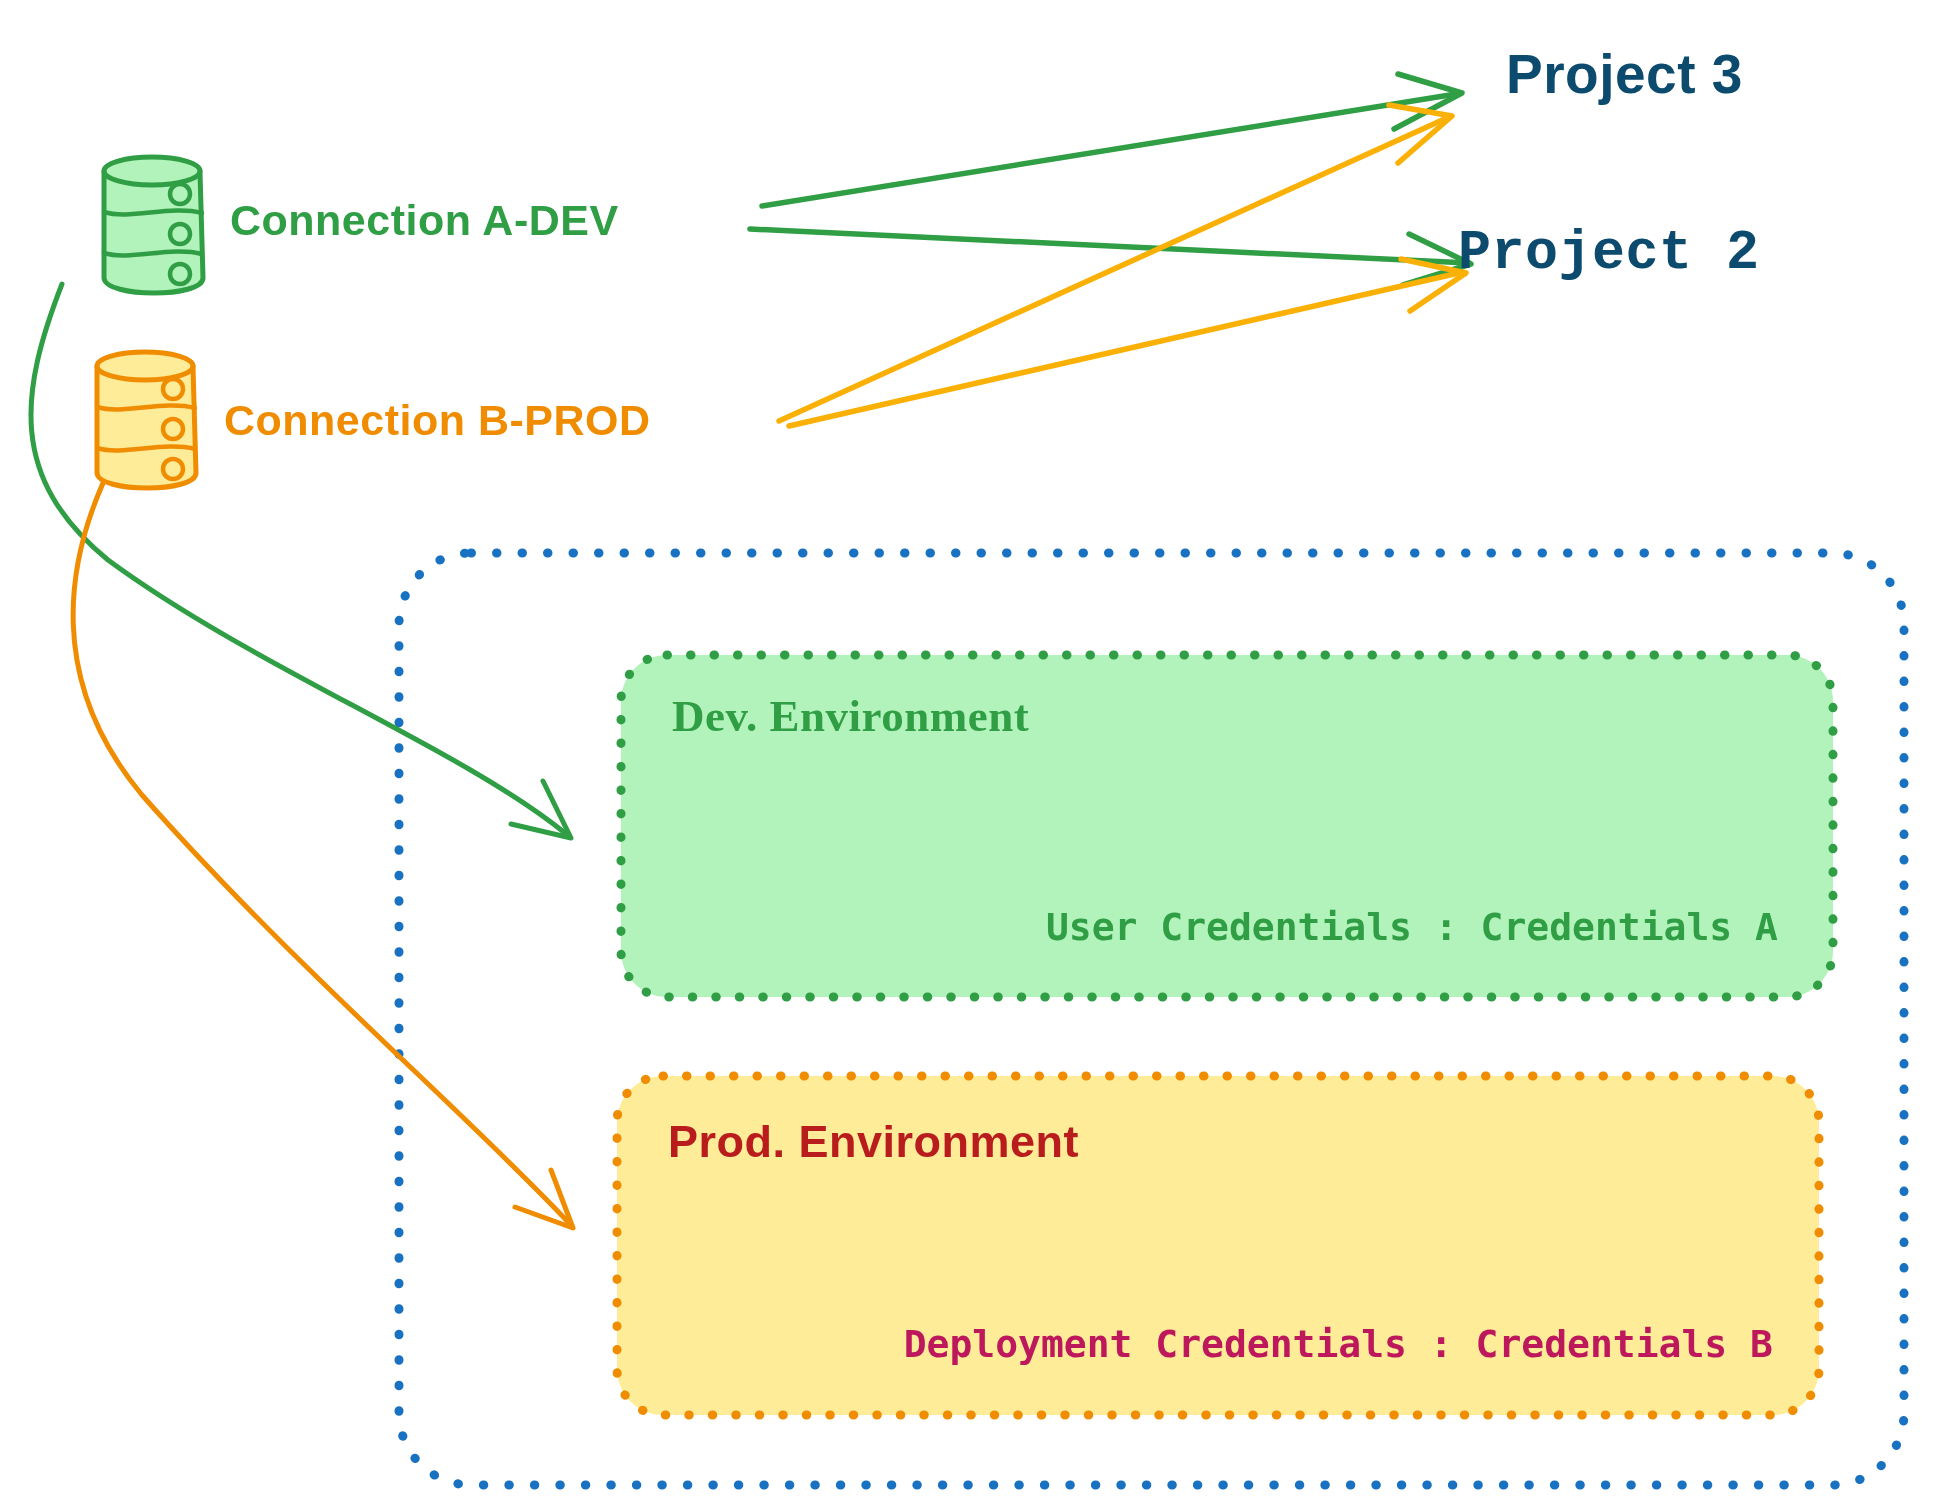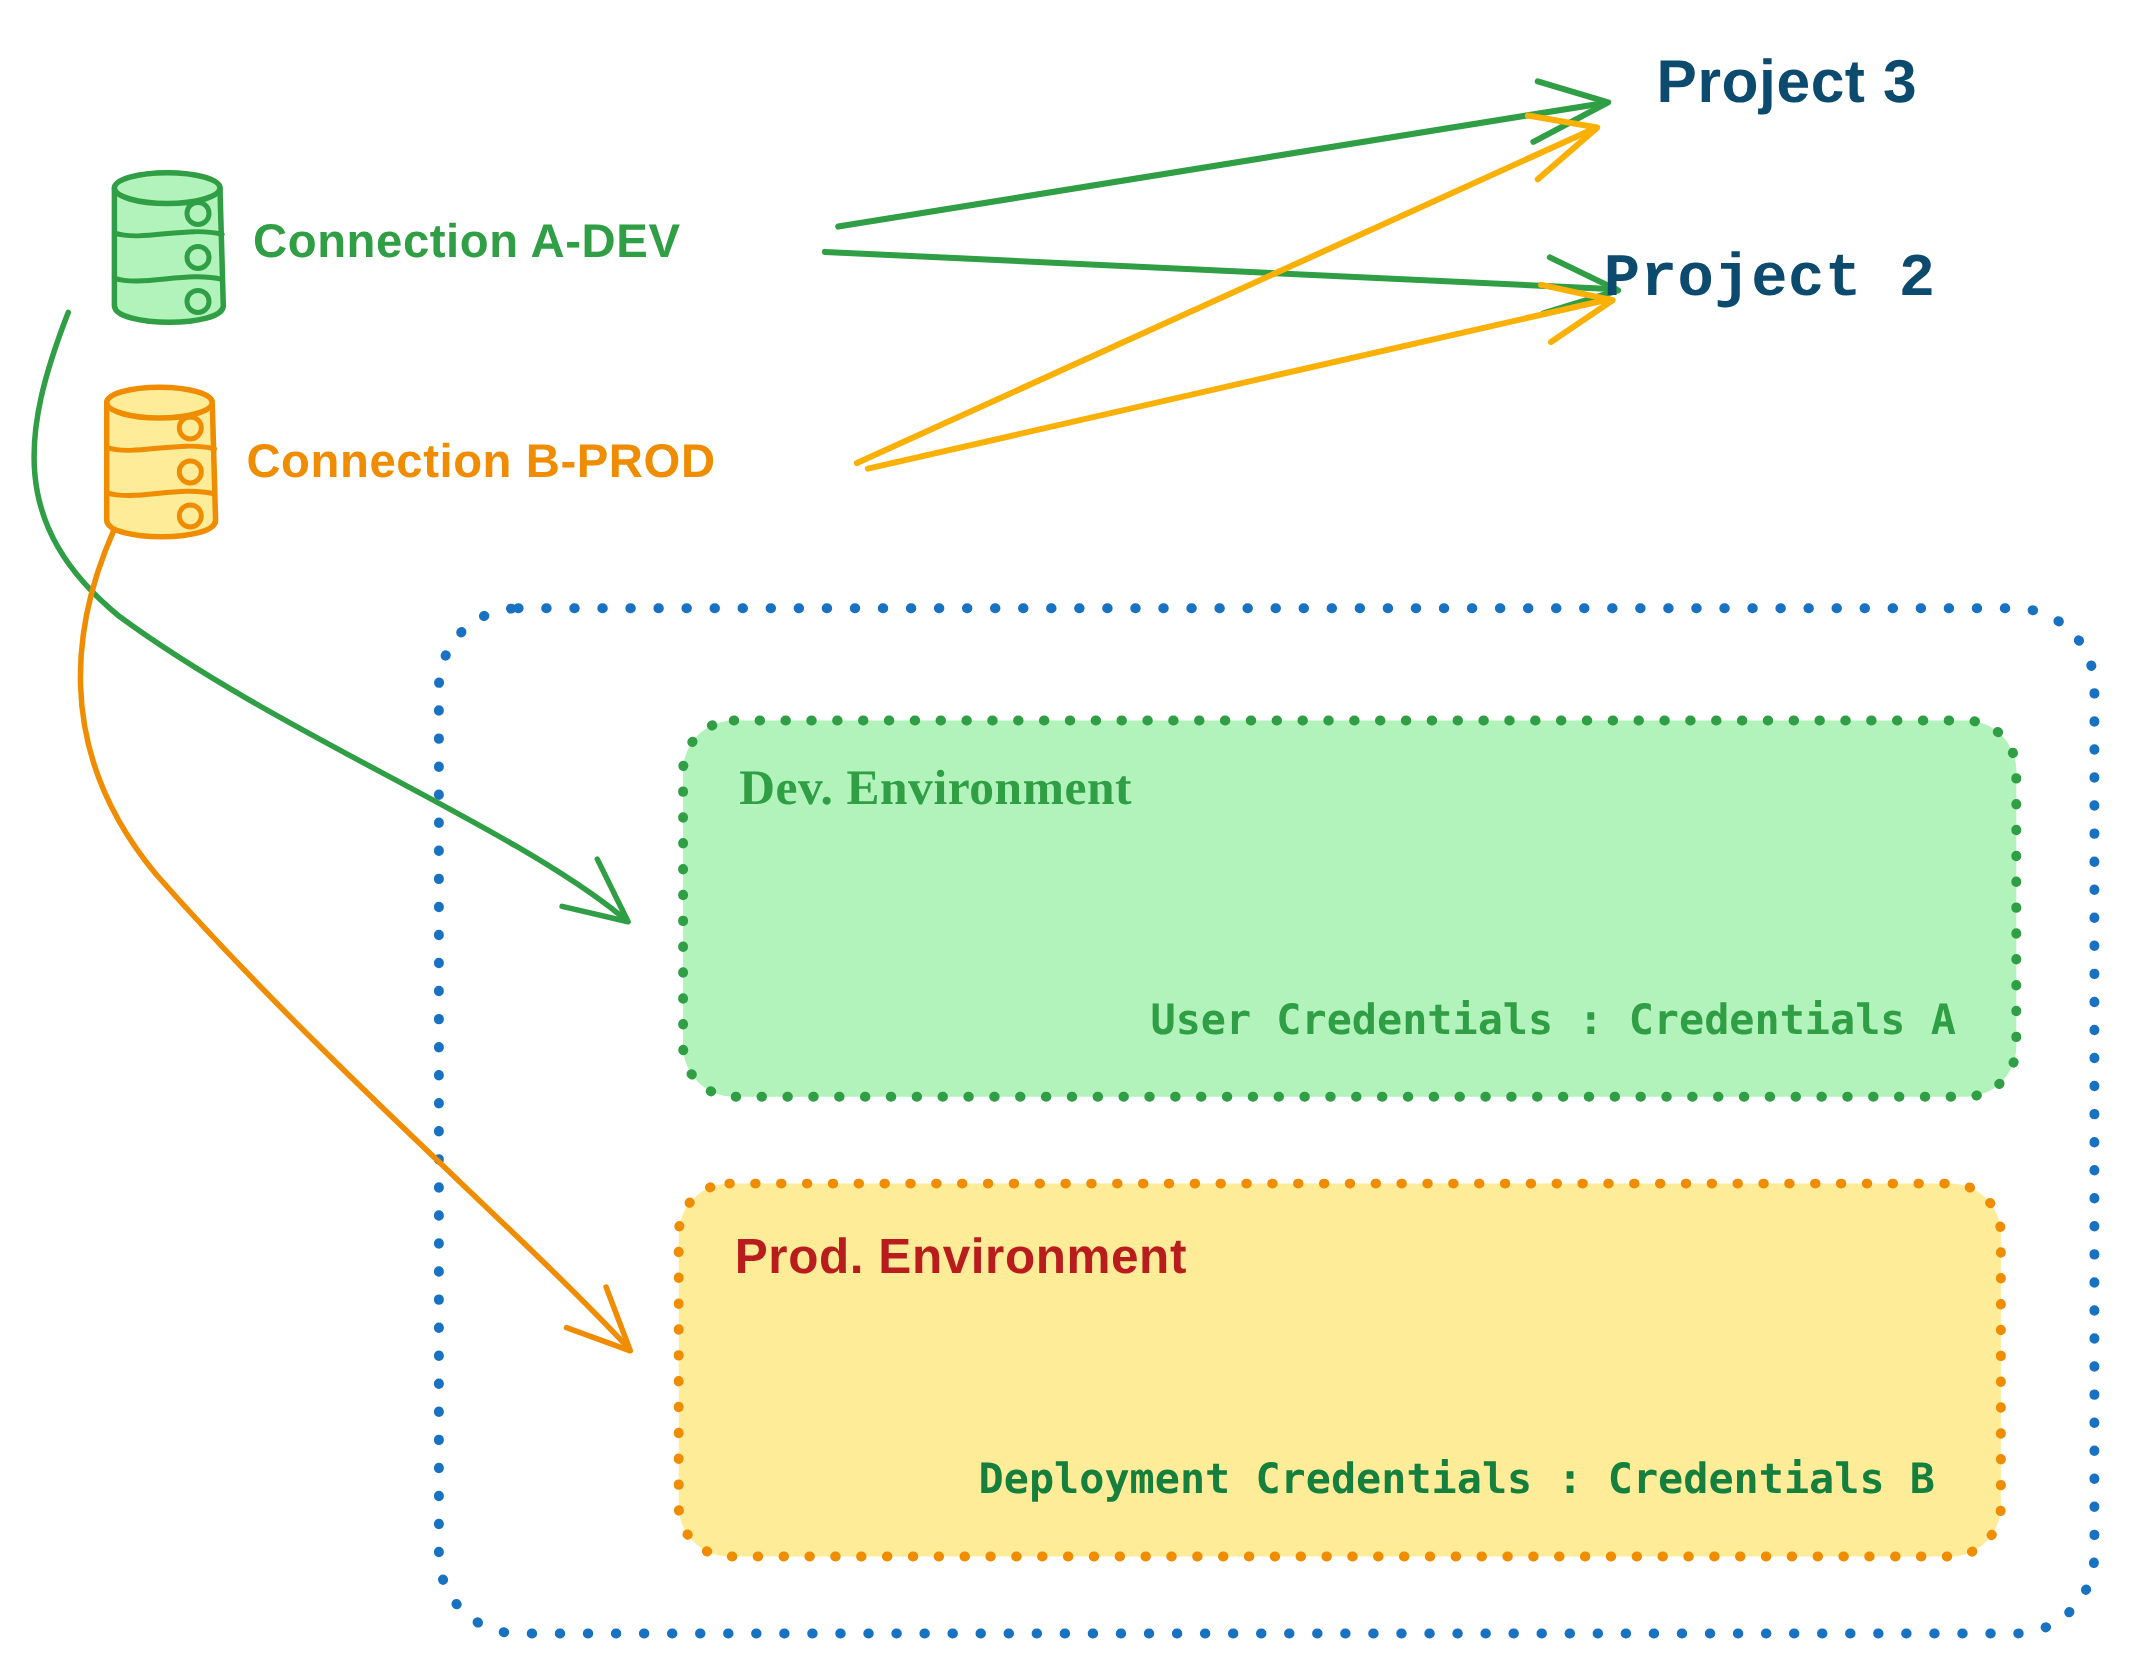--- a/index.html
+++ b/index.html
@@ -46,21 +46,21 @@
   .env-title.dev  { left: 672px; top: 690px;  color: #2f9e44; font-family: Liberation Serif, serif; }
   .env-title.prod { left: 668px; top: 1068px; color: #b91c1c; margin-top: 48px; }
   .creds {
     font-family: "DejaVu Sans Mono", "Liberation Mono", monospace;
     font-size: 38px;
     font-weight: 700;
     text-align: right;
     letter-spacing: 0;
   }
   .creds.dev  { left: 621px; width: 1157px; top: 905px;  color: #2f9e44; }
-  .creds.prod { left: 612px; width: 1147px; top: 1322px; color: #15803d; }
+  .creds.prod { left: 626px; width: 1147px; top: 1322px; color: #be185d; }
 </style>
 </head>
 <body>
 
 <div id="canvas">
 
   <svg id="diagram-svg" viewBox="0 0 1948 1506" xmlns="http://www.w3.org/2000/svg">
 
     <g>
       <rect x="399" y="553" width="1505" height="932" rx="72" ry="72" fill="none" stroke="#1971c2" stroke-width="9" stroke-dasharray="0.5 25" stroke-linecap="round"></rect>

